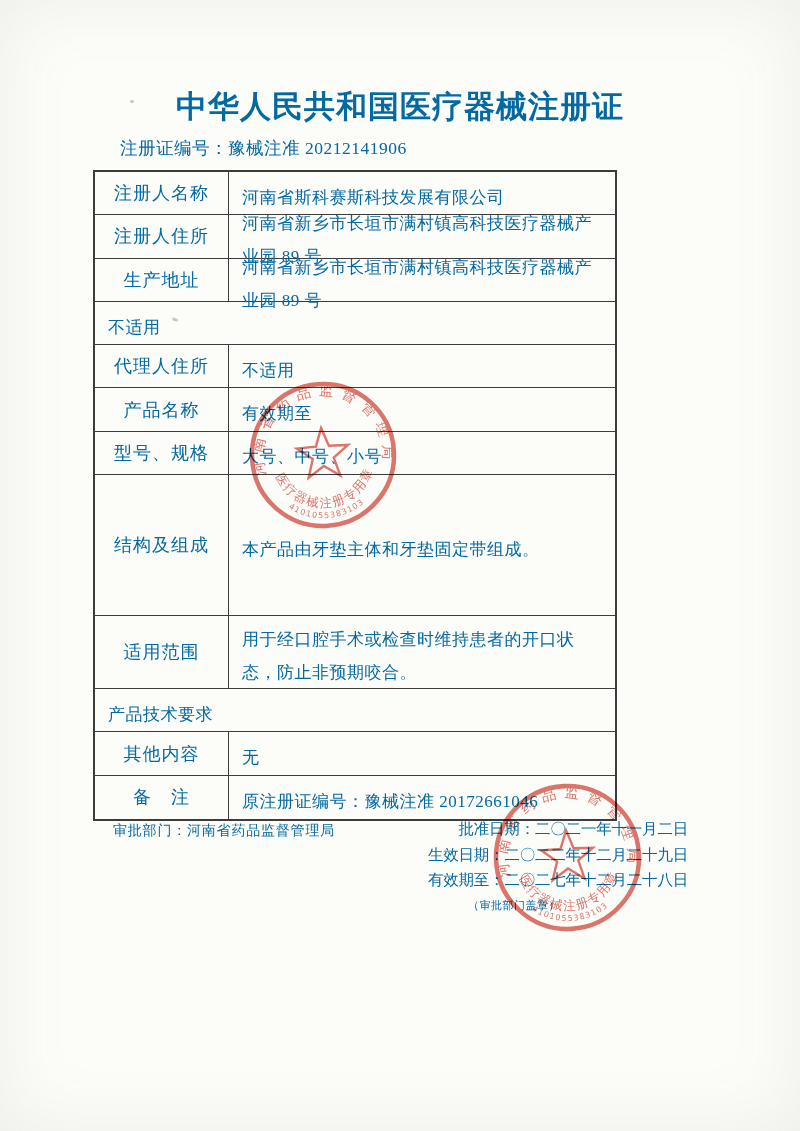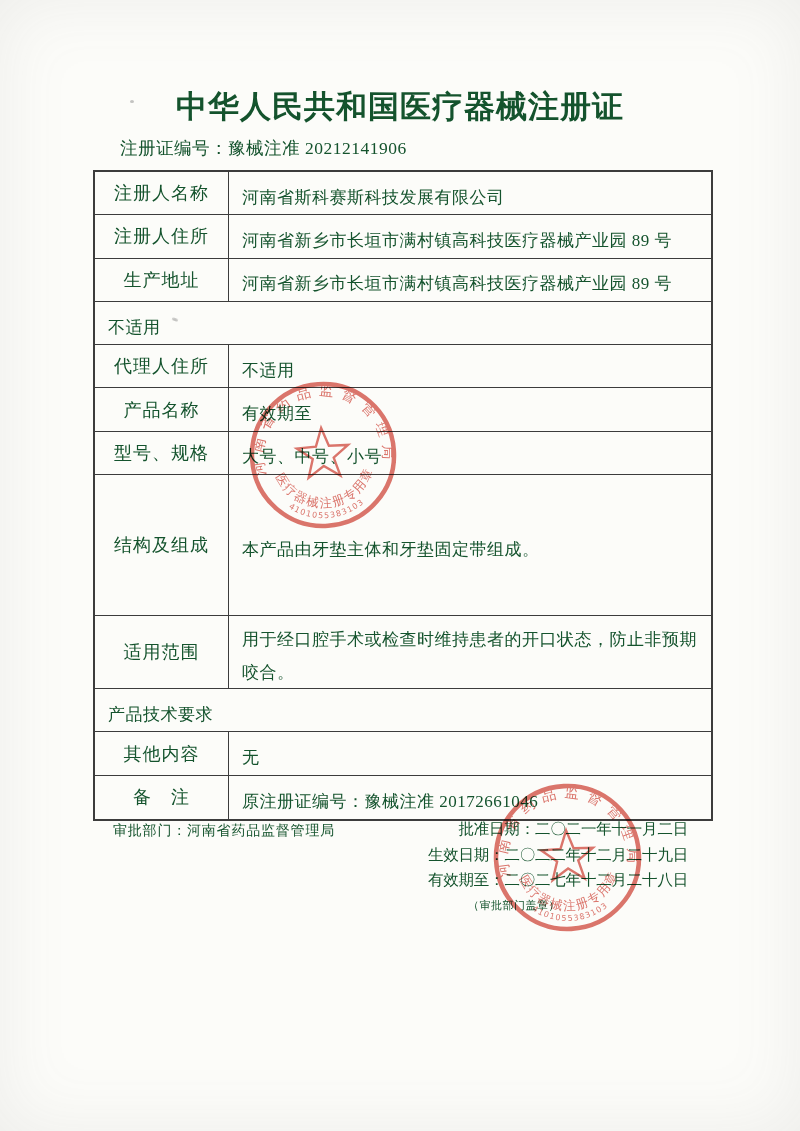--- a/index.html
+++ b/index.html
@@ -3,33 +3,33 @@
 <meta charset="utf-8">
 <style>
   html,body { margin:0; padding:0; background:#e8e8e8; }
   .page {
     position:relative;
     width:800px; height:1131px;
     margin:0 auto;
     background:#fcfcf9;
     box-shadow: inset 0 0 70px rgba(110,110,110,.10);
     font-family:"Liberation Serif","DejaVu Serif",serif;
-    color:#14532d;
+    color:#0369a1;
     overflow:hidden;
   }
   .title {
     position:absolute; top:86px; left:0; width:100%;
     text-align:center; font-size:31px; font-weight:bold; letter-spacing:1px;
   }
   .cert-line {
     position:absolute; top:136px; left:120px;
     font-size:17.5px; letter-spacing:.5px;
   }
   .cert-table {
-    position:absolute; left:93px; top:170px; width:620px;
+    position:absolute; left:93px; top:170px; width:524px;
     border:2px solid #3c3c3c; box-sizing:border-box;
   }
   .row { display:flex; height:43.3px; border-bottom:1.5px solid #3c3c3c; box-sizing:border-box; }
   .row:last-child { border-bottom:none; }
   .row.tall { height:141px; }
   .row.med  { height:73px; }
   .cell { box-sizing:border-box; }
   .cell.label {
     width:134px; border-right:1.5px solid #3c3c3c;
     display:flex; align-items:center; justify-content:center;

